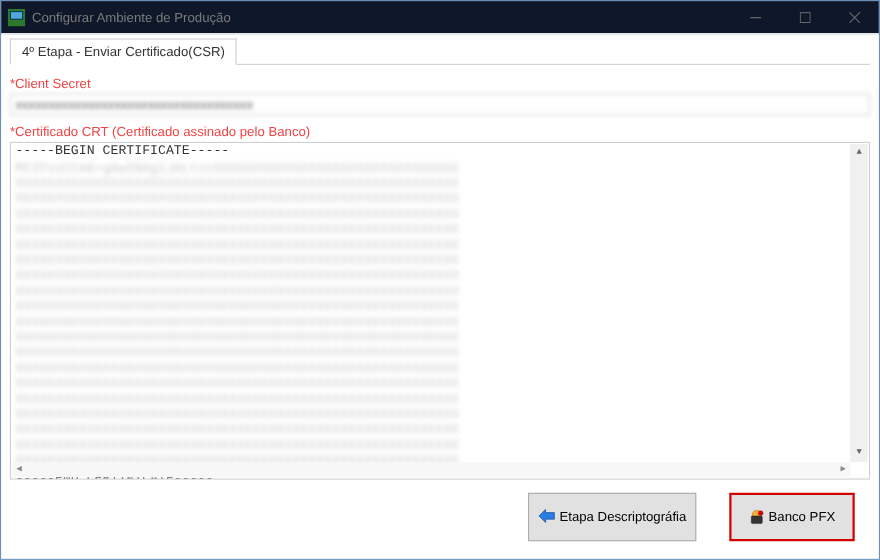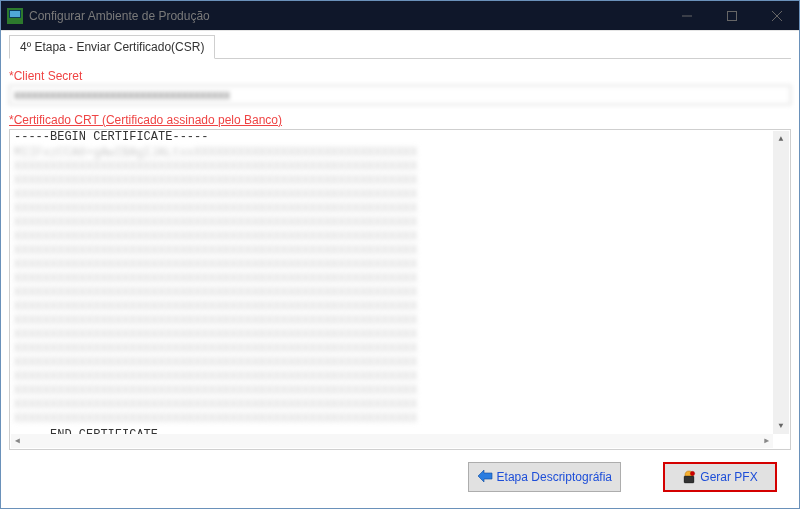--- a/index.html
+++ b/index.html
@@ -87,21 +87,20 @@
       border: 1px solid #cfcfcf;
       padding: 2px 4px;
       height: 20px;
       font-size: 12px;
       font-family: "Segoe UI", Tahoma, sans-serif;
       color: #666;
       filter: blur(2px);
     }
     .cert-label {
       margin-top: 8px;
-      text-decoration: underline;
     }
     .cert-area {
       border: 1px solid #cfcfcf;
       flex: 1;
       font-family: Consolas, "Courier New", monospace;
       font-size: 12px;
       line-height: 14px;
       color: #333;
       overflow: hidden;
       position: relative;
@@ -151,32 +150,31 @@
       margin: 2px 0;
     }
     .button-row {
       display: flex;
       justify-content: flex-end;
       gap: 30px;
       padding: 12px 14px 8px 0;
     }
     .btn {
       min-width: 114px;
-      height: 30px;
+      height: 44px;
       background: #e1e1e1;
       border: 1px solid #adadad;
       display: flex;
       align-items: center;
       justify-content: center;
       gap: 4px;
       font-size: 12px;
-      color: #1d4ed8;
+      color: #000000;
       cursor: pointer;
       padding: 0 8px;
-      margin-left: 12px;
     }
     .btn.primary {
       border: 2px solid #d40000;
     }
     .icon-arrow-left {
       color: #1a66c9;
       font-size: 14px;
       display: inline-block;
     }
     .icon-lock {
@@ -257,18 +255,18 @@
         <span>Etapa Descriptográfia</span>
       </div>
       <div class="btn primary">
         <span class="icon-lock">
           <svg width="14" height="14" viewBox="0 0 14 14">
             <path d="M7 1 C4.5 1 3 2.5 3 5 L3 7 L11 7 L11 5 C11 2.5 9.5 1 7 1 Z" fill="#f7b030" stroke="#b07010" stroke-width="0.5"></path>
             <rect x="2" y="6" width="10" height="7" rx="1" fill="#333" stroke="#000" stroke-width="0.3"></rect>
             <circle cx="10.5" cy="3.5" r="2.2" fill="#d00000" stroke="#800000" stroke-width="0.3"></circle>
           </svg>
         </span>
-        <span>Gerar PFX</span>
+        <span>Banco PFX</span>
       </div>
     </div>
 
   </div>
 </div>
 
 </body></html>

